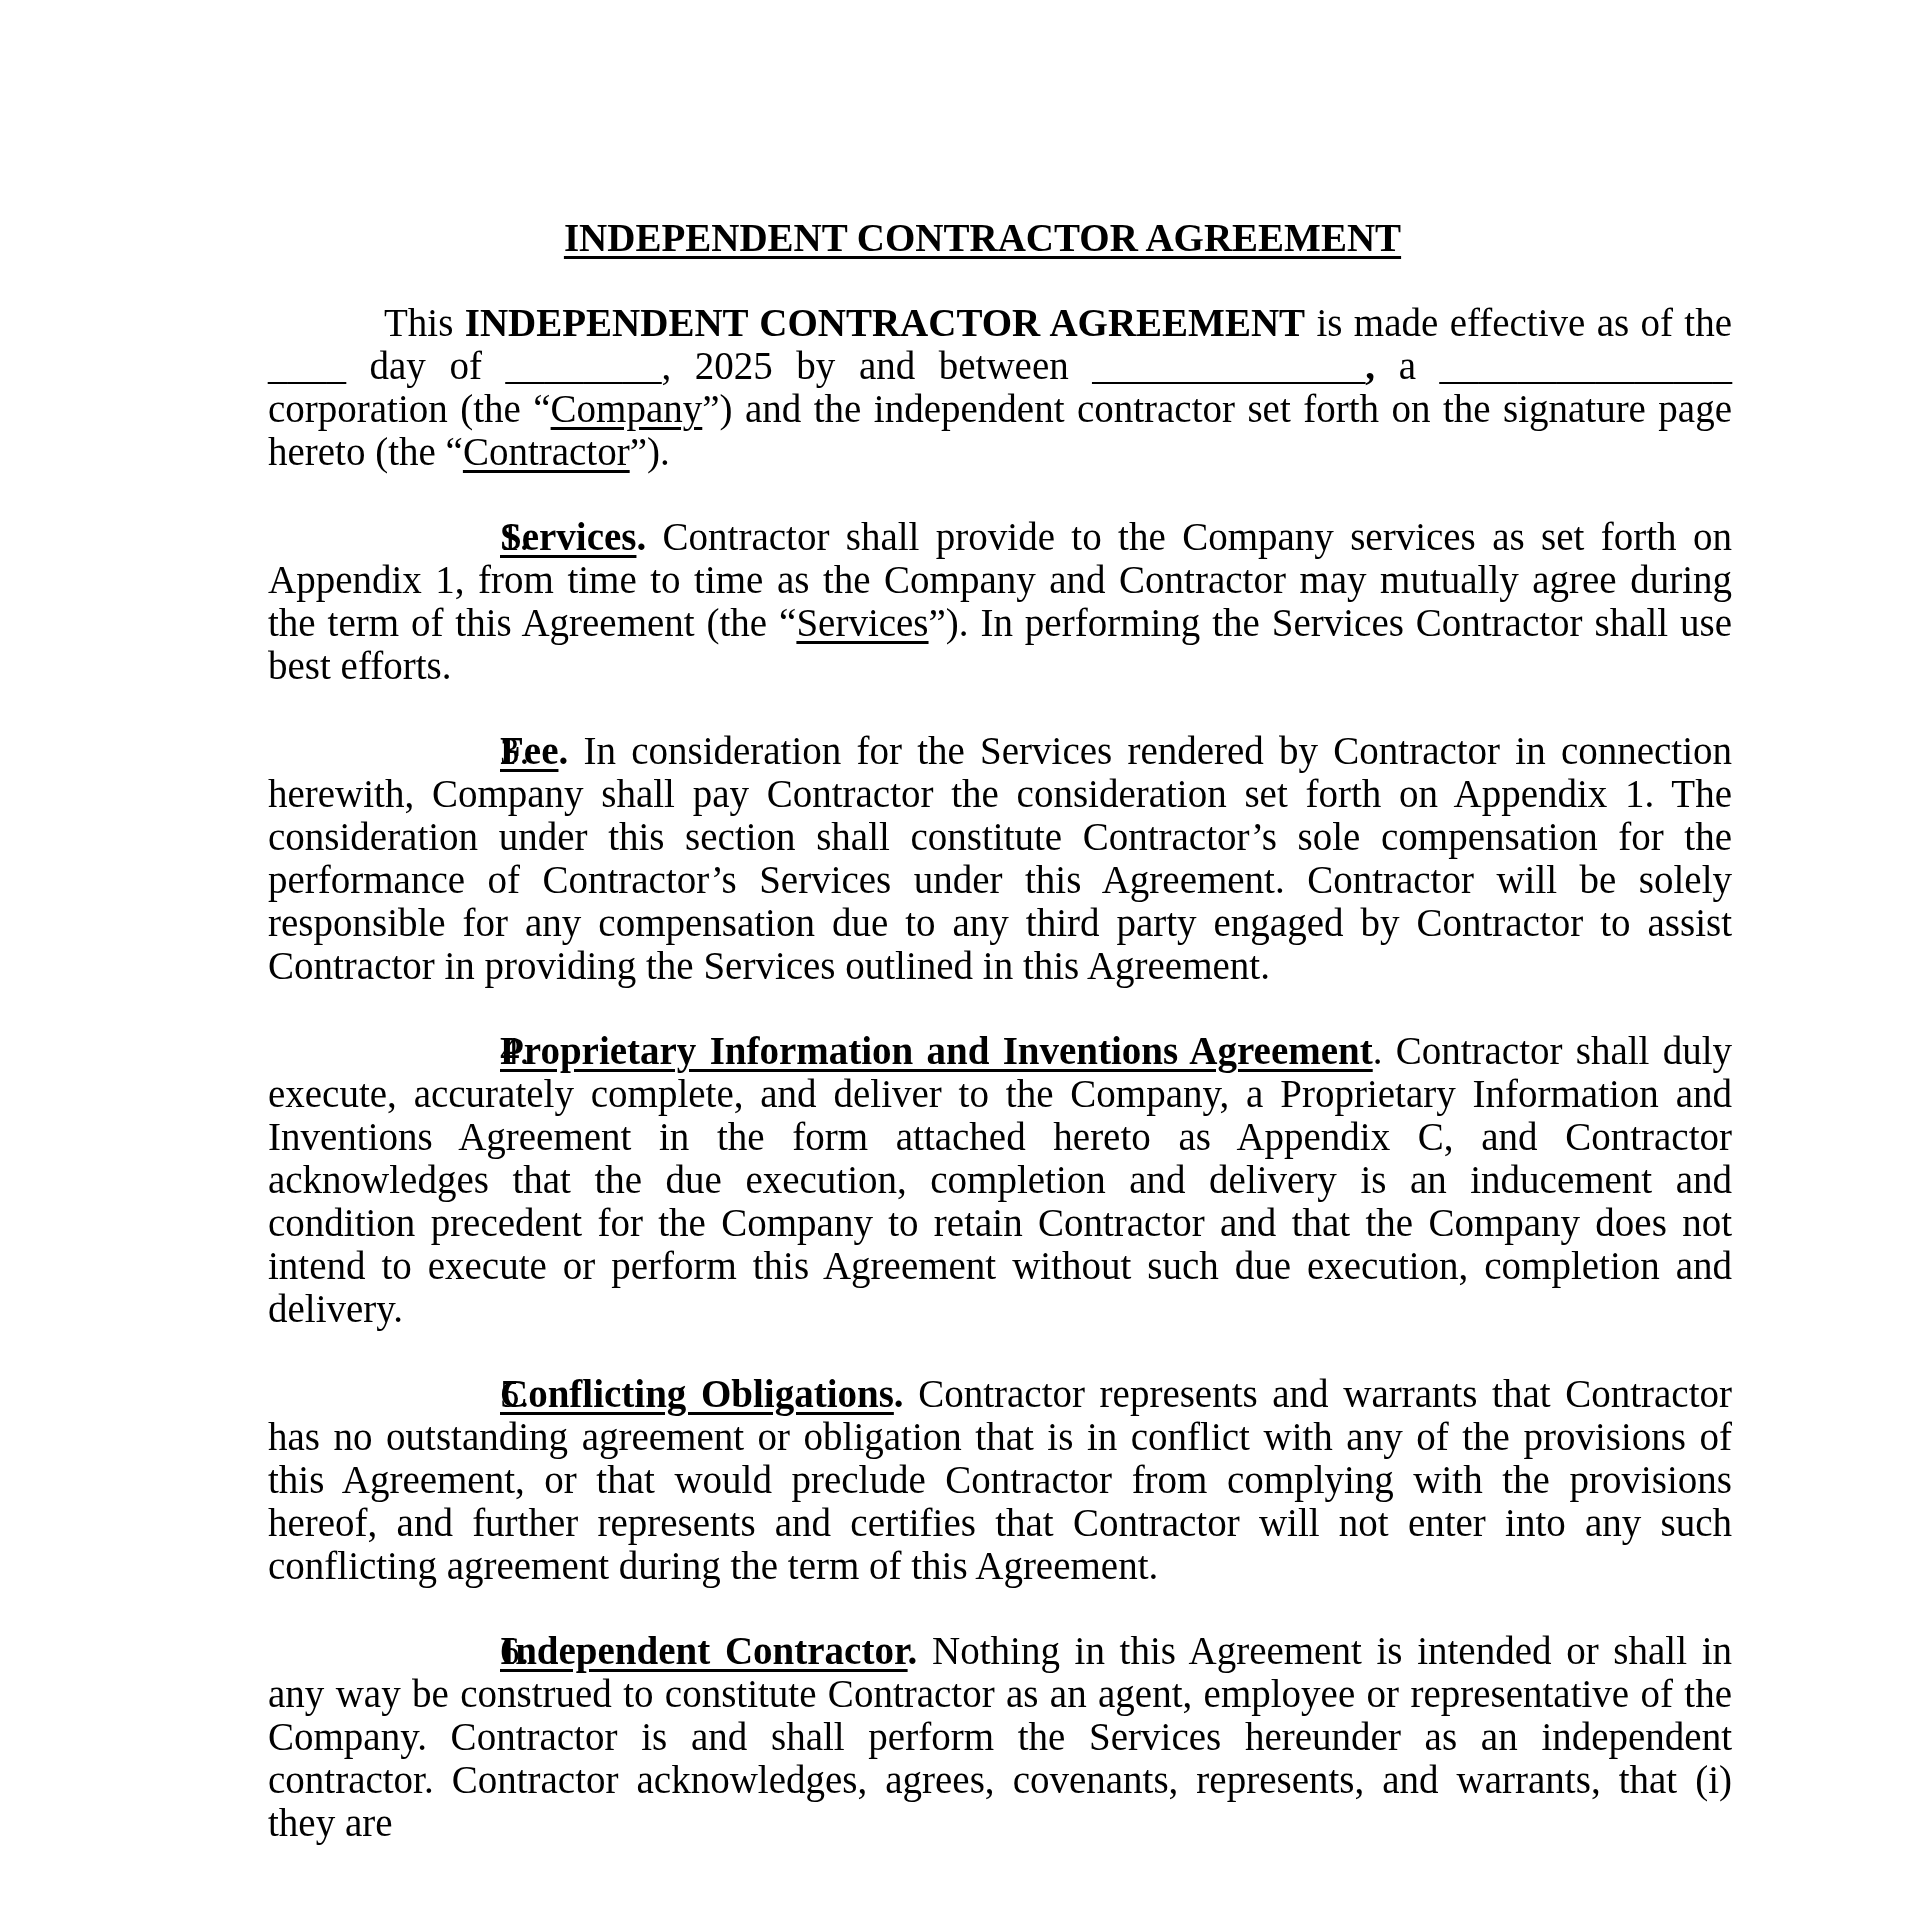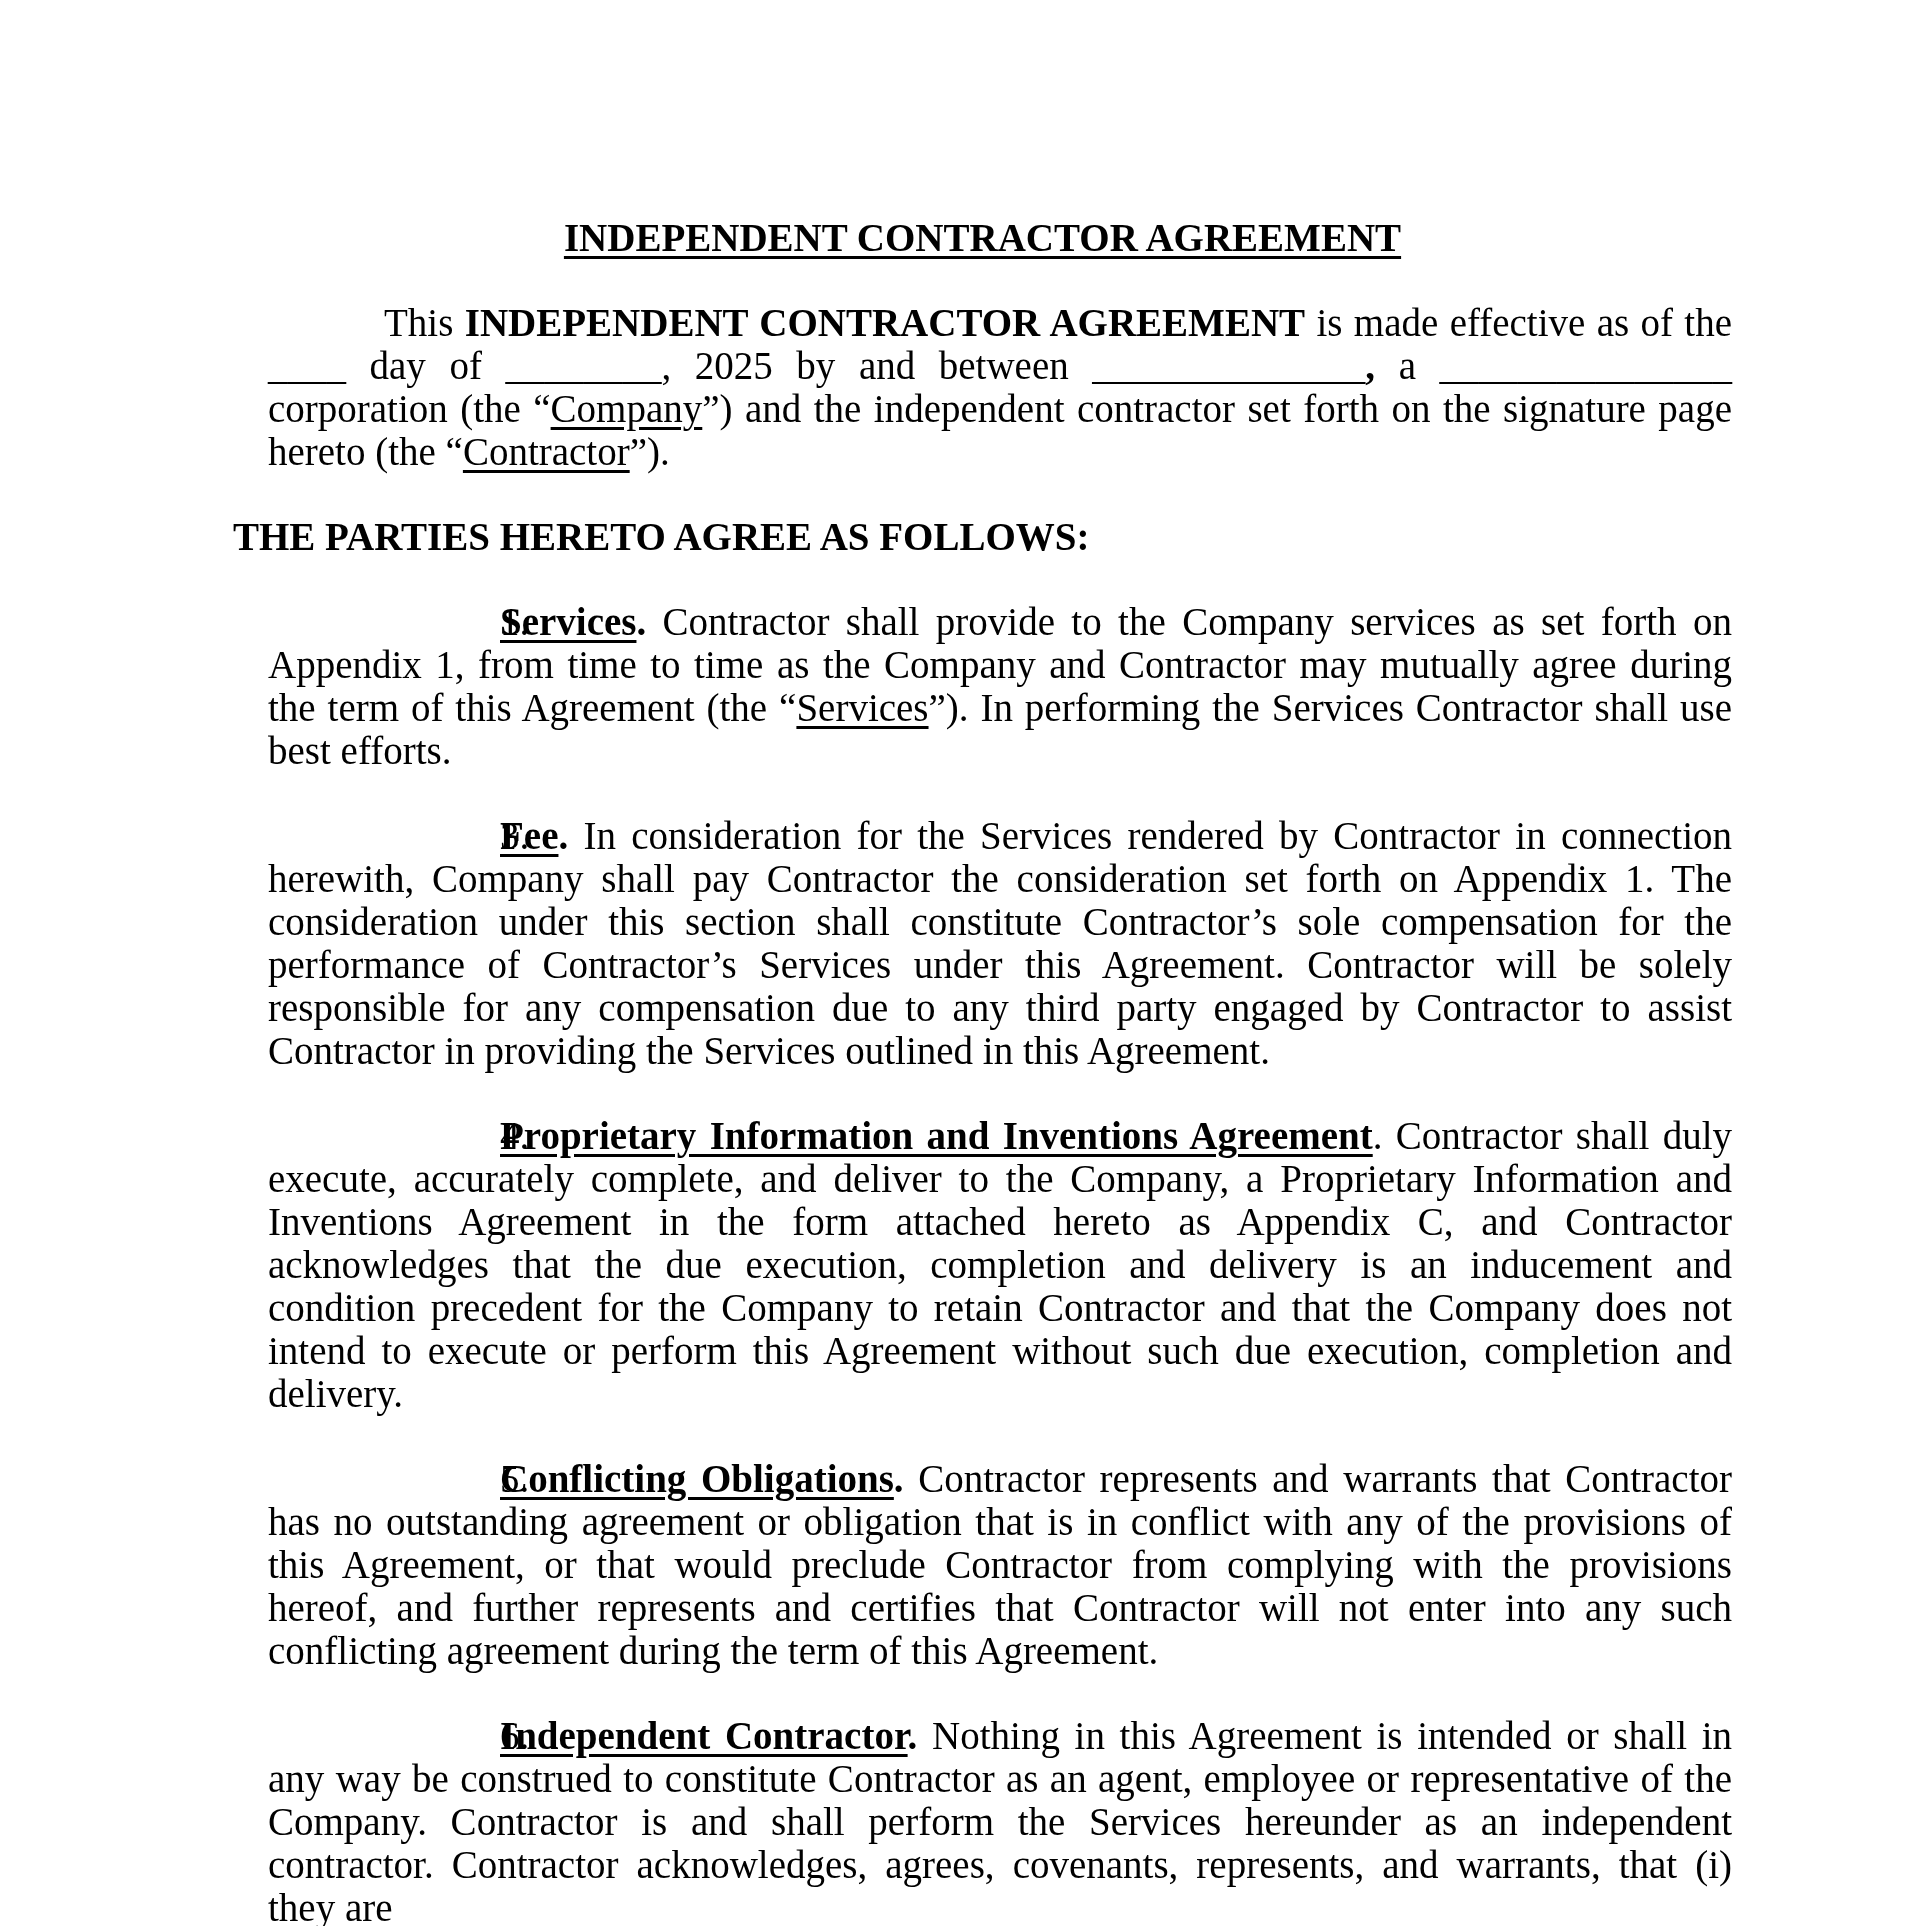--- a/index.html
+++ b/index.html
@@ -60,21 +60,20 @@
   </style>
 </head>
 <body style="background: rgb(255, 255, 255); color: rgb(0, 0, 0);">
 
 <div class="page">
 
   <div class="title">INDEPENDENT CONTRACTOR AGREEMENT</div>
 
   <p class="indent-first"><span>This </span><span class="b">INDEPENDENT CONTRACTOR AGREEMENT</span><span> is made effective as of the ____ day of ________, 2025 by and between ______________</span><span class="b">,</span><span> a _______________ corporation (the “</span><span class="u">Company</span><span>”) and the independent contractor set forth on the signature page hereto (the “</span><span class="u">Contractor</span><span>”).</span></p>
 
-  <div class="heading-all">THE PARTIES HERETO AGREE AS FOLLOWS:</div>
 
   <p class="indent-first"><span class="sec-num">1.</span><span class="sec-title">Services</span><span class="b">.</span><span>  Contractor shall provide to the Company services as set forth on Appendix 1, from time to time as the Company and Contractor may mutually agree during the term of this Agreement (the “</span><span class="u">Services</span><span>”).  In performing the Services Contractor shall use best efforts.</span></p>
 
 
   <p class="indent-first"><span class="sec-num">3.</span><span class="sec-title">Fee</span><span class="b">.</span><span>  In consideration for the Services rendered by Contractor in connection herewith, Company shall pay Contractor the consideration set forth on Appendix 1.  The consideration under this section shall constitute Contractor’s sole compensation for the performance of Contractor’s Services under this Agreement.  Contractor will be solely responsible for any compensation due to any third party engaged by Contractor to assist Contractor in providing the Services outlined in this Agreement.</span></p>
 
   <p class="indent-first"><span class="sec-num">4.</span><span class="sec-title">Proprietary Information and Inventions Agreement</span><span class="b"></span><span>.  Contractor shall duly execute, accurately complete, and deliver to the Company, a Proprietary Information and Inventions Agreement in the form attached hereto as Appendix C, and Contractor acknowledges that the due execution, completion and delivery is an inducement and condition precedent for the Company to retain Contractor and that the Company does not intend to execute or perform this Agreement without such due execution, completion and delivery.</span></p>
 
   <p class="indent-first"><span class="sec-num">5.</span><span class="sec-title">Conflicting Obligations</span><span class="b">.</span><span>  Contractor represents and warrants that Contractor has no outstanding agreement or obligation that is in conflict with any of the provisions of this Agreement, or that would preclude Contractor from complying with the provisions hereof, and further represents and certifies that Contractor will not enter into any such conflicting agreement during the term of this Agreement.</span></p>
 

